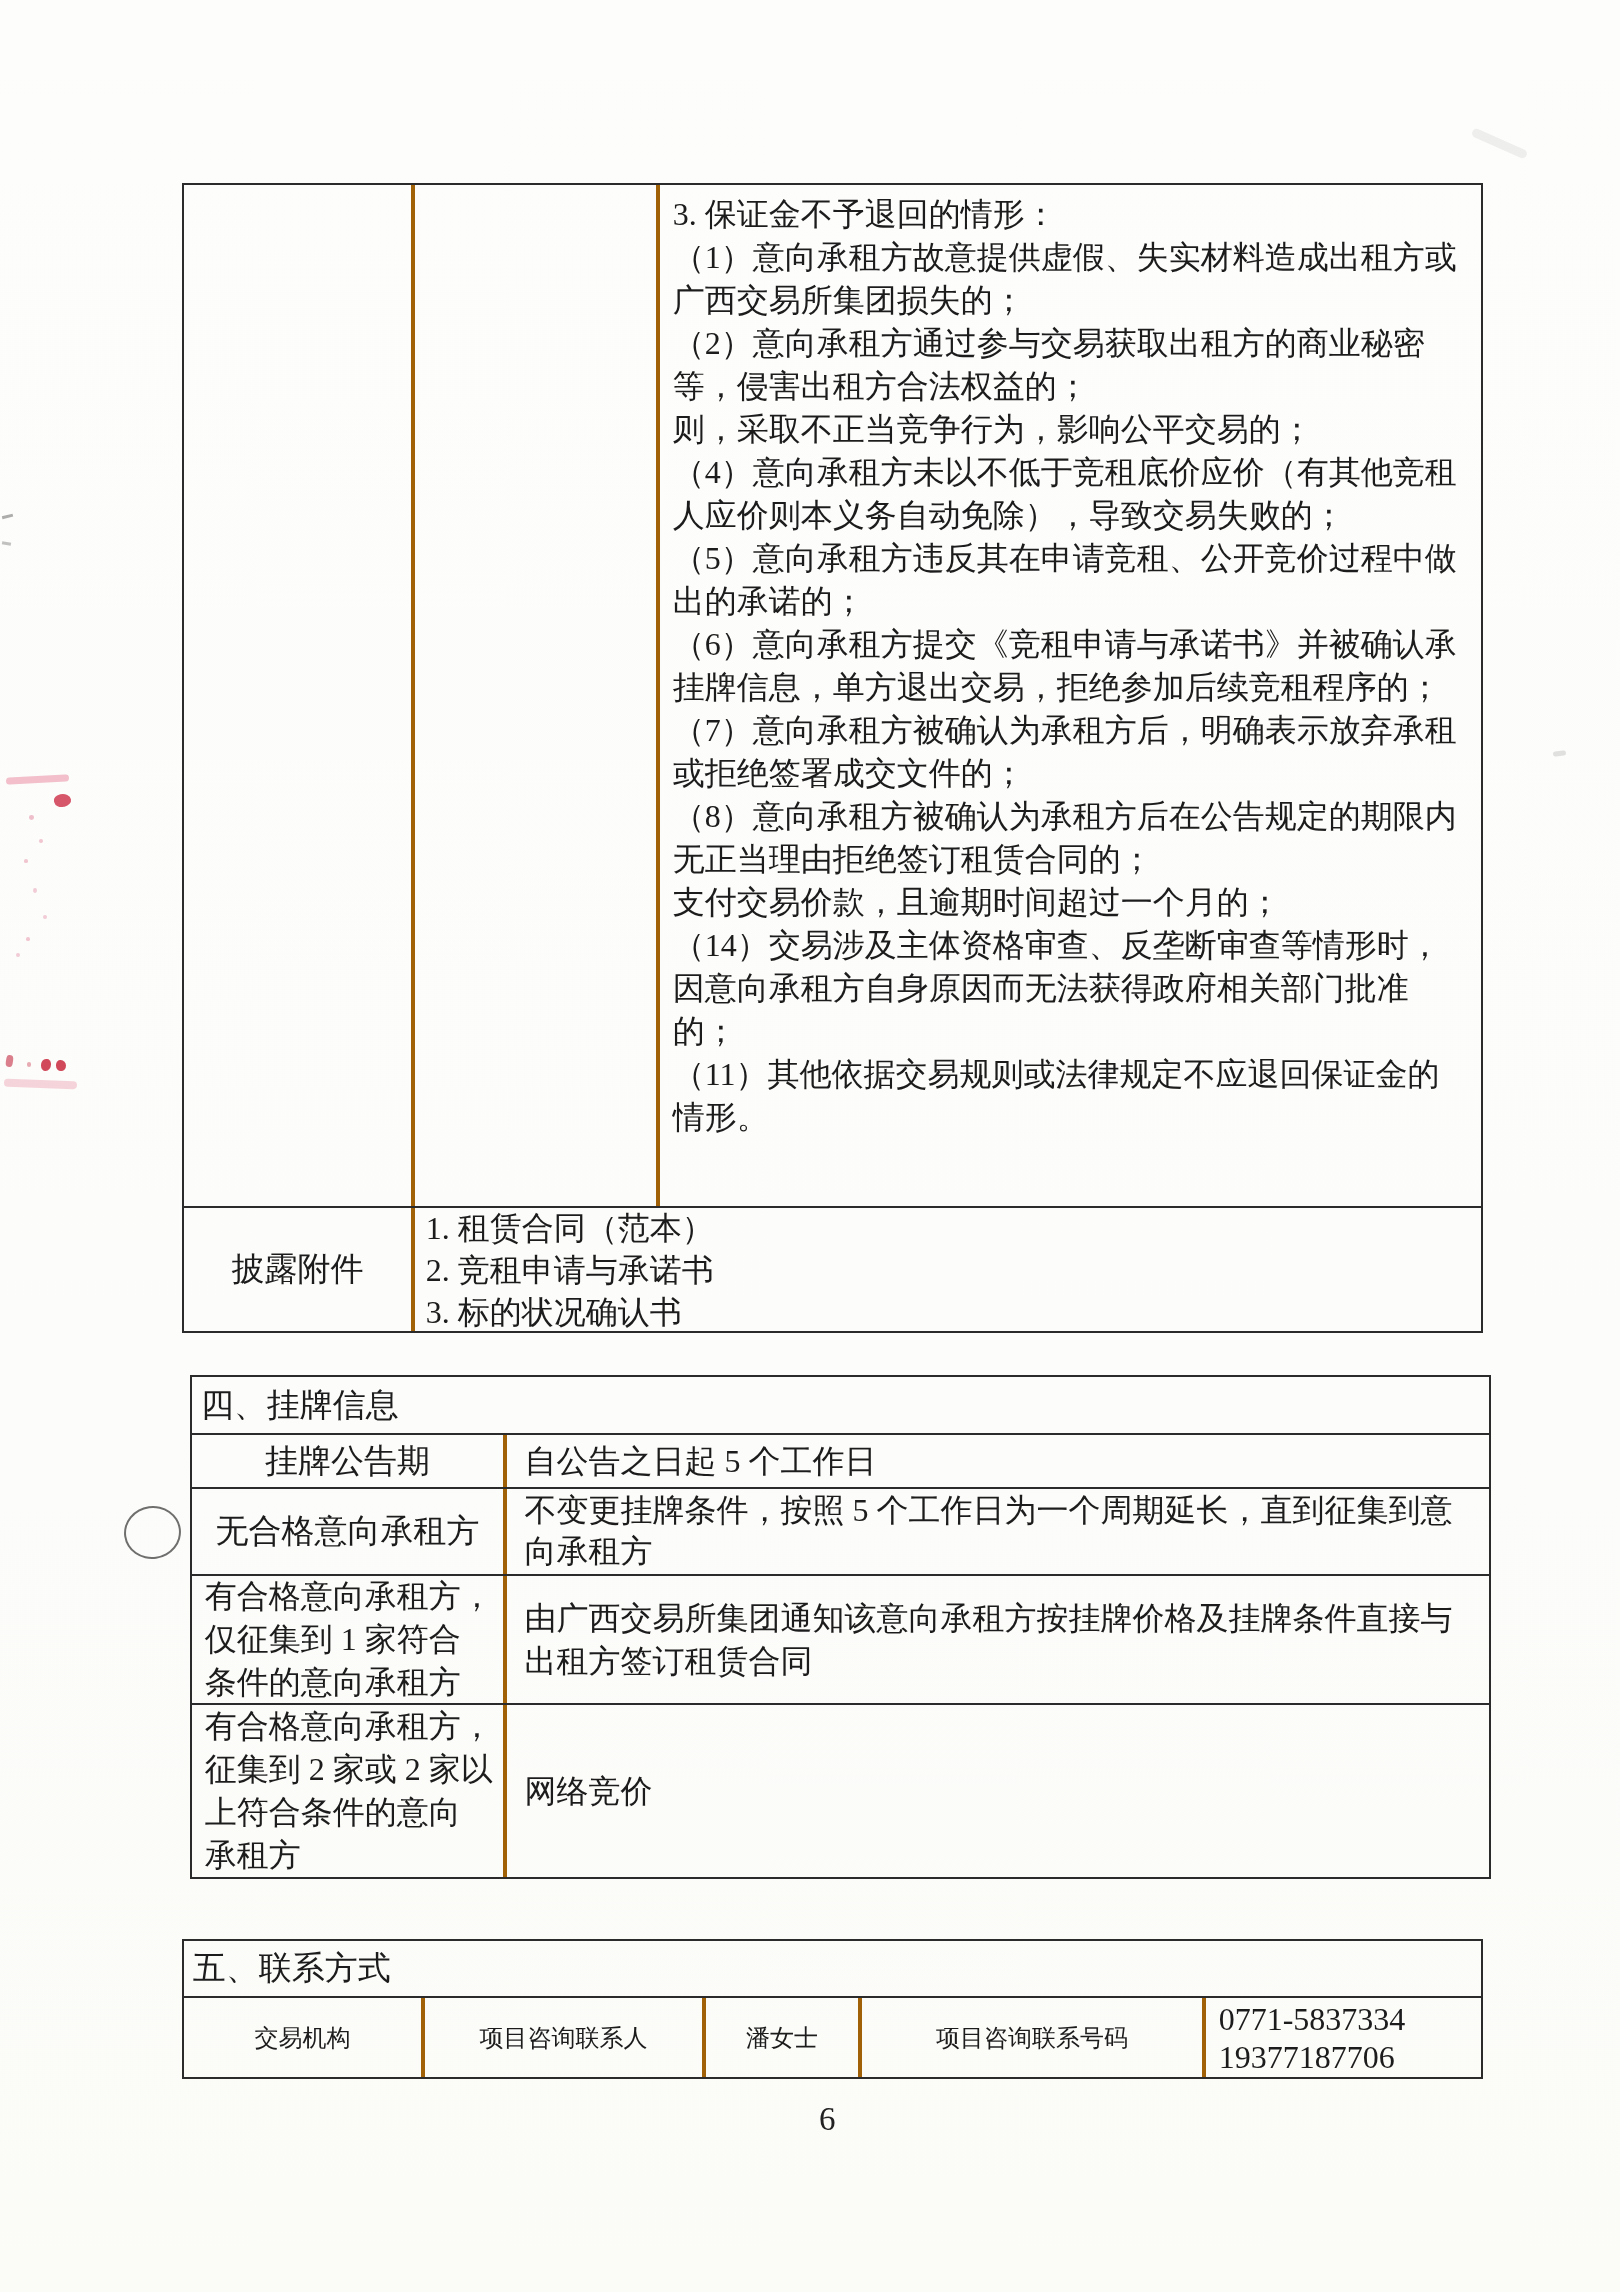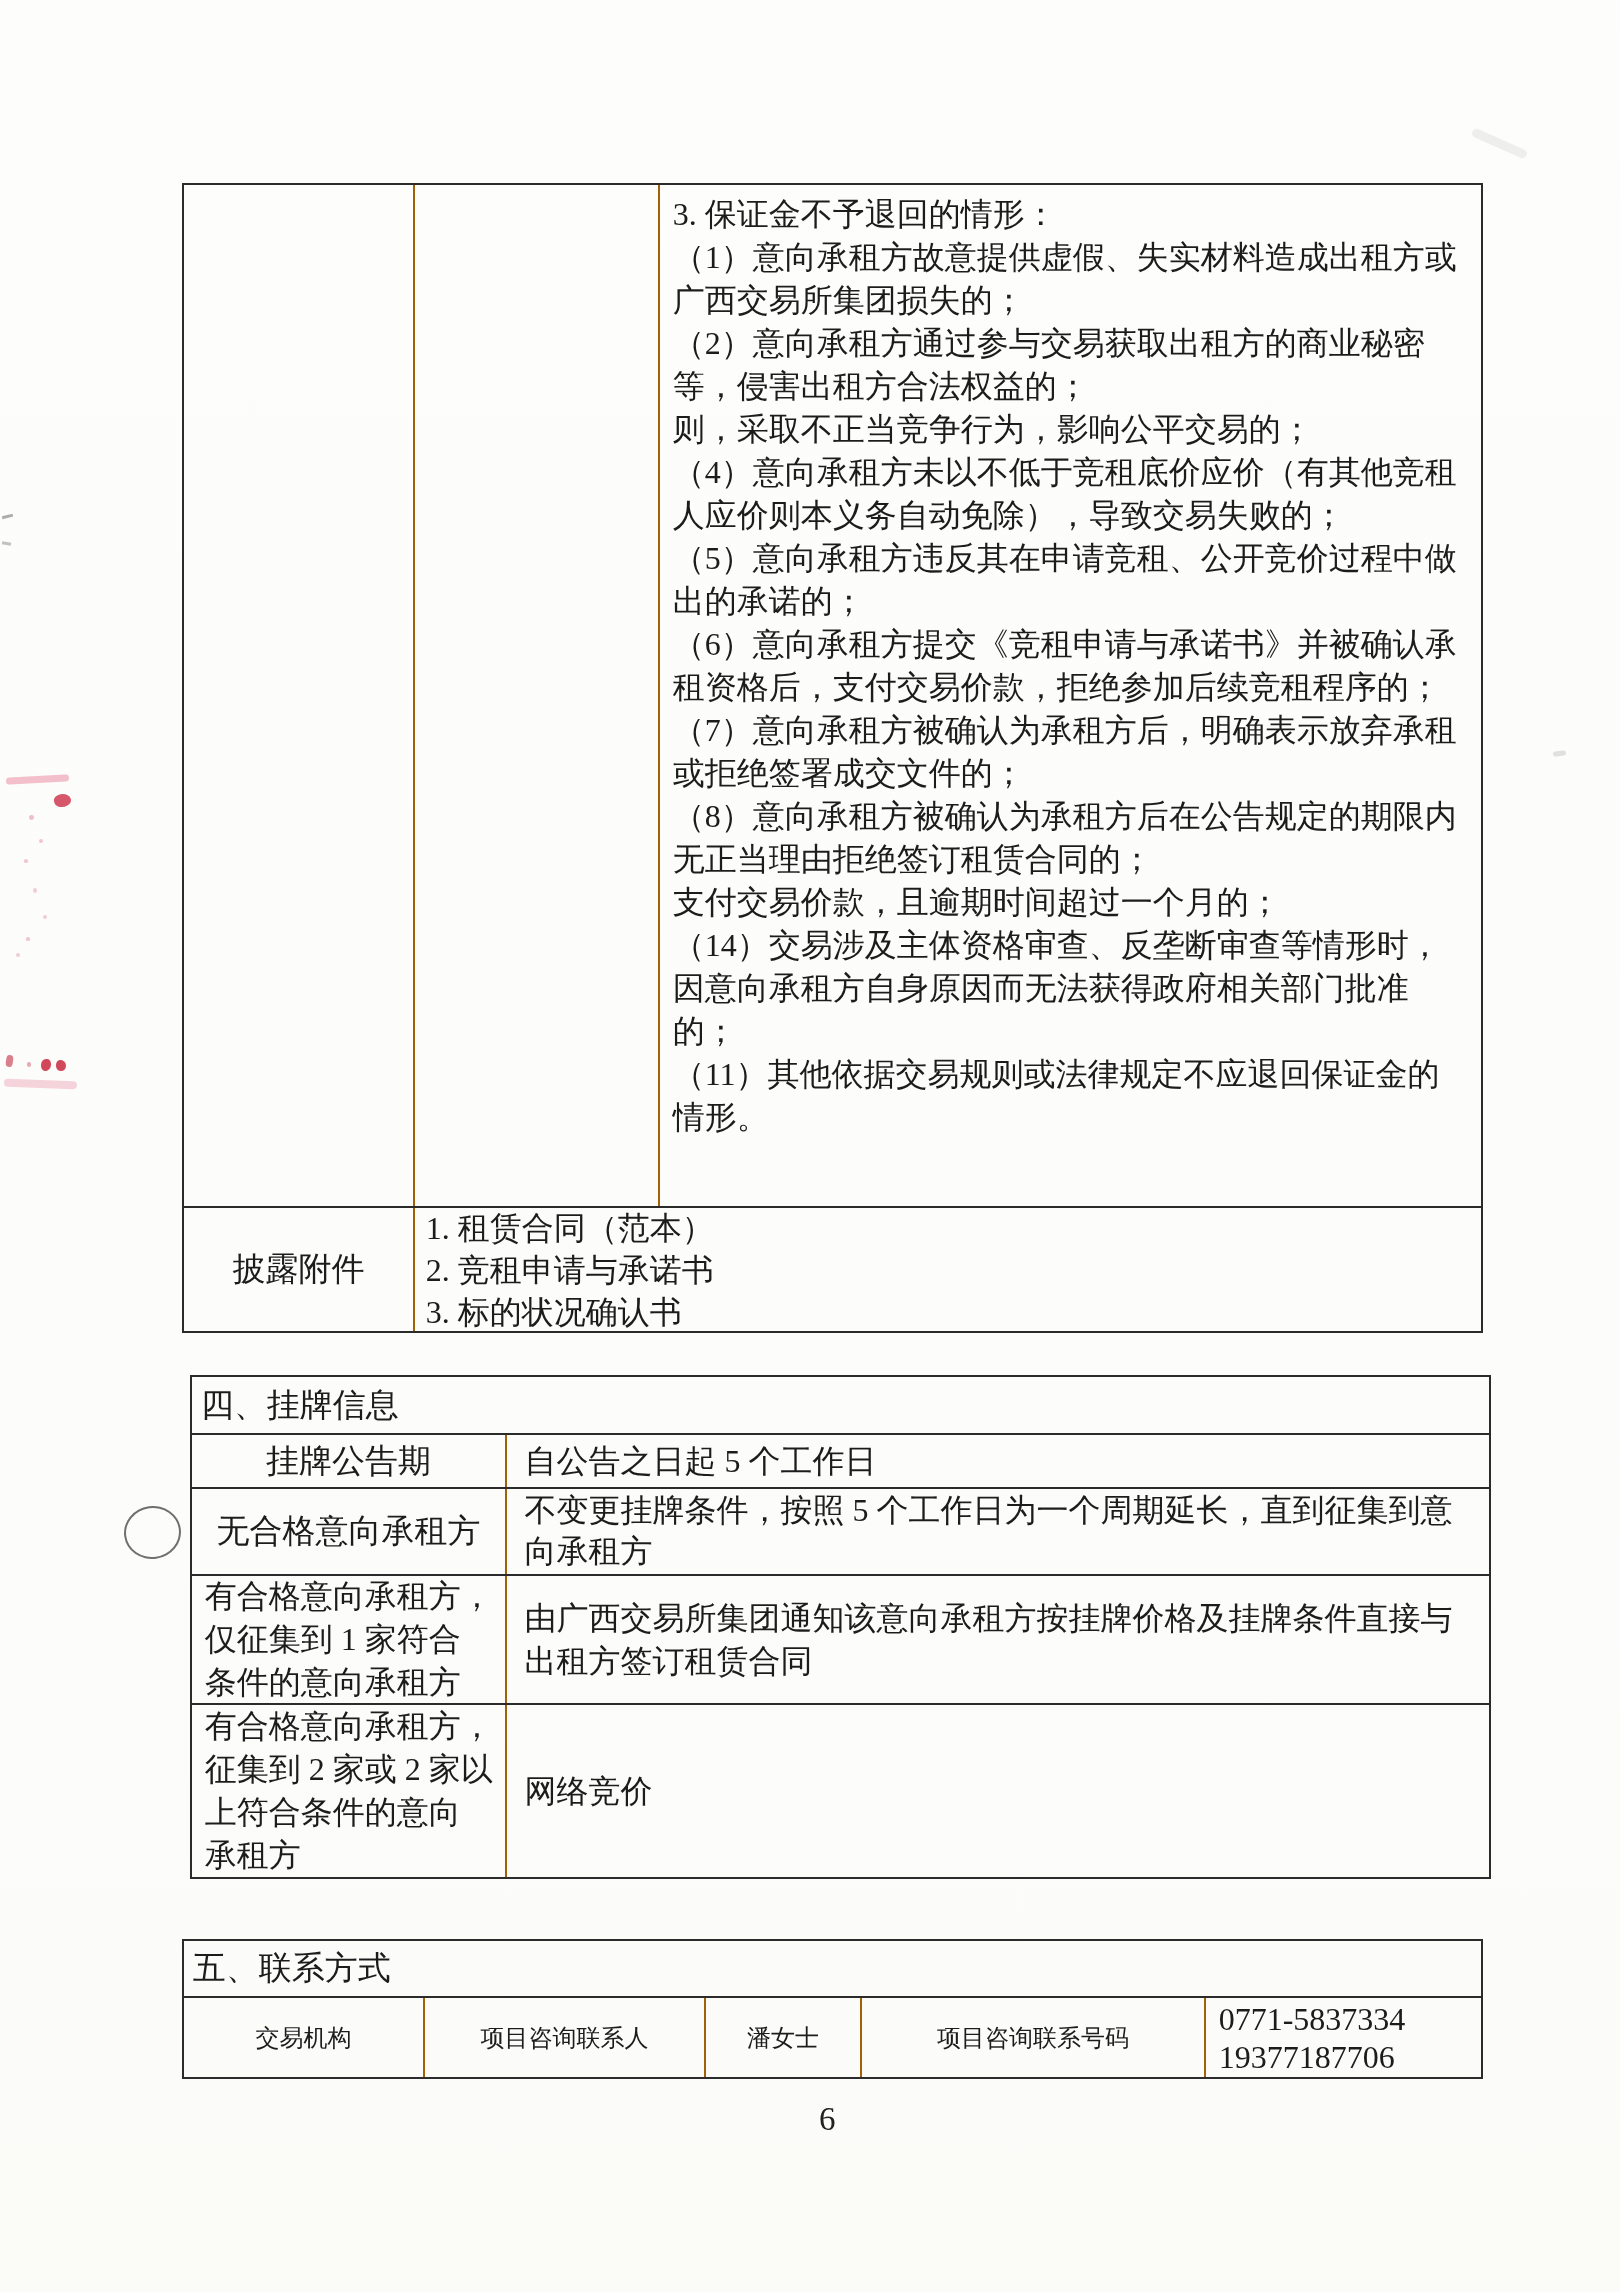--- a/index.html
+++ b/index.html
@@ -7,21 +7,21 @@
   body {
     position:relative;
     background:linear-gradient(180deg,#fdfdfc 0%, #fcfcfa 60%, #fbfbf8 100%);
     font-family:"Liberation Serif","DejaVu Serif",serif;
     color:#1c1c1c;
     overflow:hidden;
   }
   .tbl { position:absolute; border:2.9px solid #2b2b2b; background:transparent; display:flex; flex-direction:column; }
   .row { display:flex; border-bottom:2px solid #2b2b2b; }
   .row:last-child { border-bottom:none; }
-  .cell { border-right:2px solid #a16207; }
+  .cell { border-right:4px solid #a16207; }
   .cell:last-child { border-right:none; }
   .lines-top { padding:7.8px 0 0 12.7px; font-size:32px; line-height:43px; }
   .lines-top div, .lines-mid div { white-space:nowrap; }
   .lines-mid { display:flex; flex-direction:column; justify-content:center; padding-left:17.6px; font-size:32px; line-height:43px; }
   .label-center { display:flex; flex-direction:column; justify-content:center; text-align:center; font-size:33px; line-height:43px; }
   .label-left { display:flex; flex-direction:column; justify-content:center; padding-left:12.7px; font-size:32px; line-height:43px; text-align:left; }
   .title-row { display:flex; align-items:center; padding-left:8.8px; font-size:33px; }
   .contact-center { display:flex; align-items:center; justify-content:center; font-size:24px; }
   .phone-cell { display:flex; flex-direction:column; justify-content:center; padding-left:12.7px; font-size:32px; line-height:38px; }
   .pagenum { position:absolute; left:819px; top:2101px; font-size:33px; color:#222; }
@@ -42,21 +42,21 @@
         <div>（1）意向承租方故意提供虚假、失实材料造成出租方或</div>
         <div>广西交易所集团损失的；</div>
         <div>（2）意向承租方通过参与交易获取出租方的商业秘密</div>
         <div>等，侵害出租方合法权益的；</div>
         <div>则，采取不正当竞争行为，影响公平交易的；</div>
         <div>（4）意向承租方未以不低于竞租底价应价（有其他竞租</div>
         <div>人应价则本义务自动免除），导致交易失败的；</div>
         <div>（5）意向承租方违反其在申请竞租、公开竞价过程中做</div>
         <div>出的承诺的；</div>
         <div>（6）意向承租方提交《竞租申请与承诺书》并被确认承</div>
-        <div>租资格后，支付交易价款，拒绝参加后续竞租程序的；</div>
+        <div>挂牌信息，单方退出交易，拒绝参加后续竞租程序的；</div>
         <div>（7）意向承租方被确认为承租方后，明确表示放弃承租</div>
         <div>或拒绝签署成交文件的；</div>
         <div>（8）意向承租方被确认为承租方后在公告规定的期限内</div>
         <div>无正当理由拒绝签订租赁合同的；</div>
         <div>支付交易价款，且逾期时间超过一个月的；</div>
         <div>（14）交易涉及主体资格审查、反垄断审查等情形时，</div>
         <div>因意向承租方自身原因而无法获得政府相关部门批准</div>
         <div>的；</div>
         <div>（11）其他依据交易规则或法律规定不应退回保证金的</div>
         <div>情形。</div>

